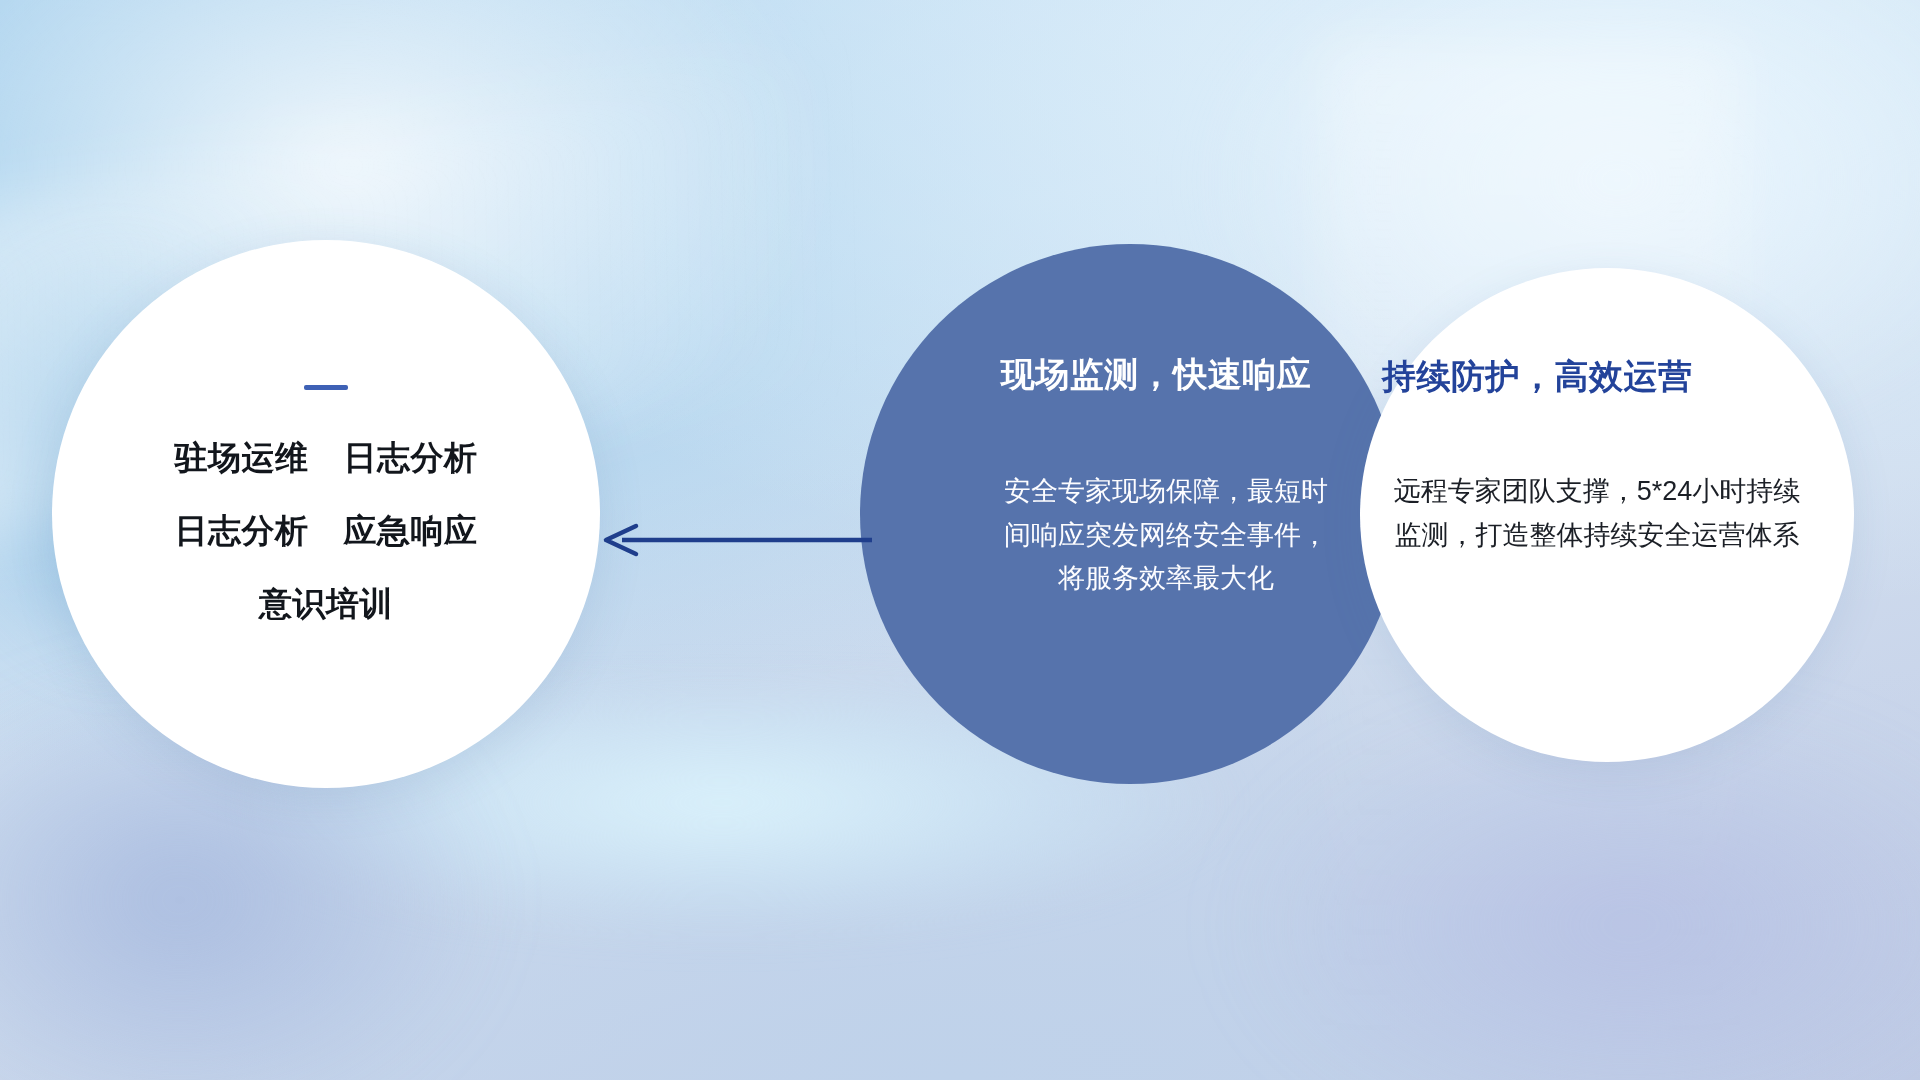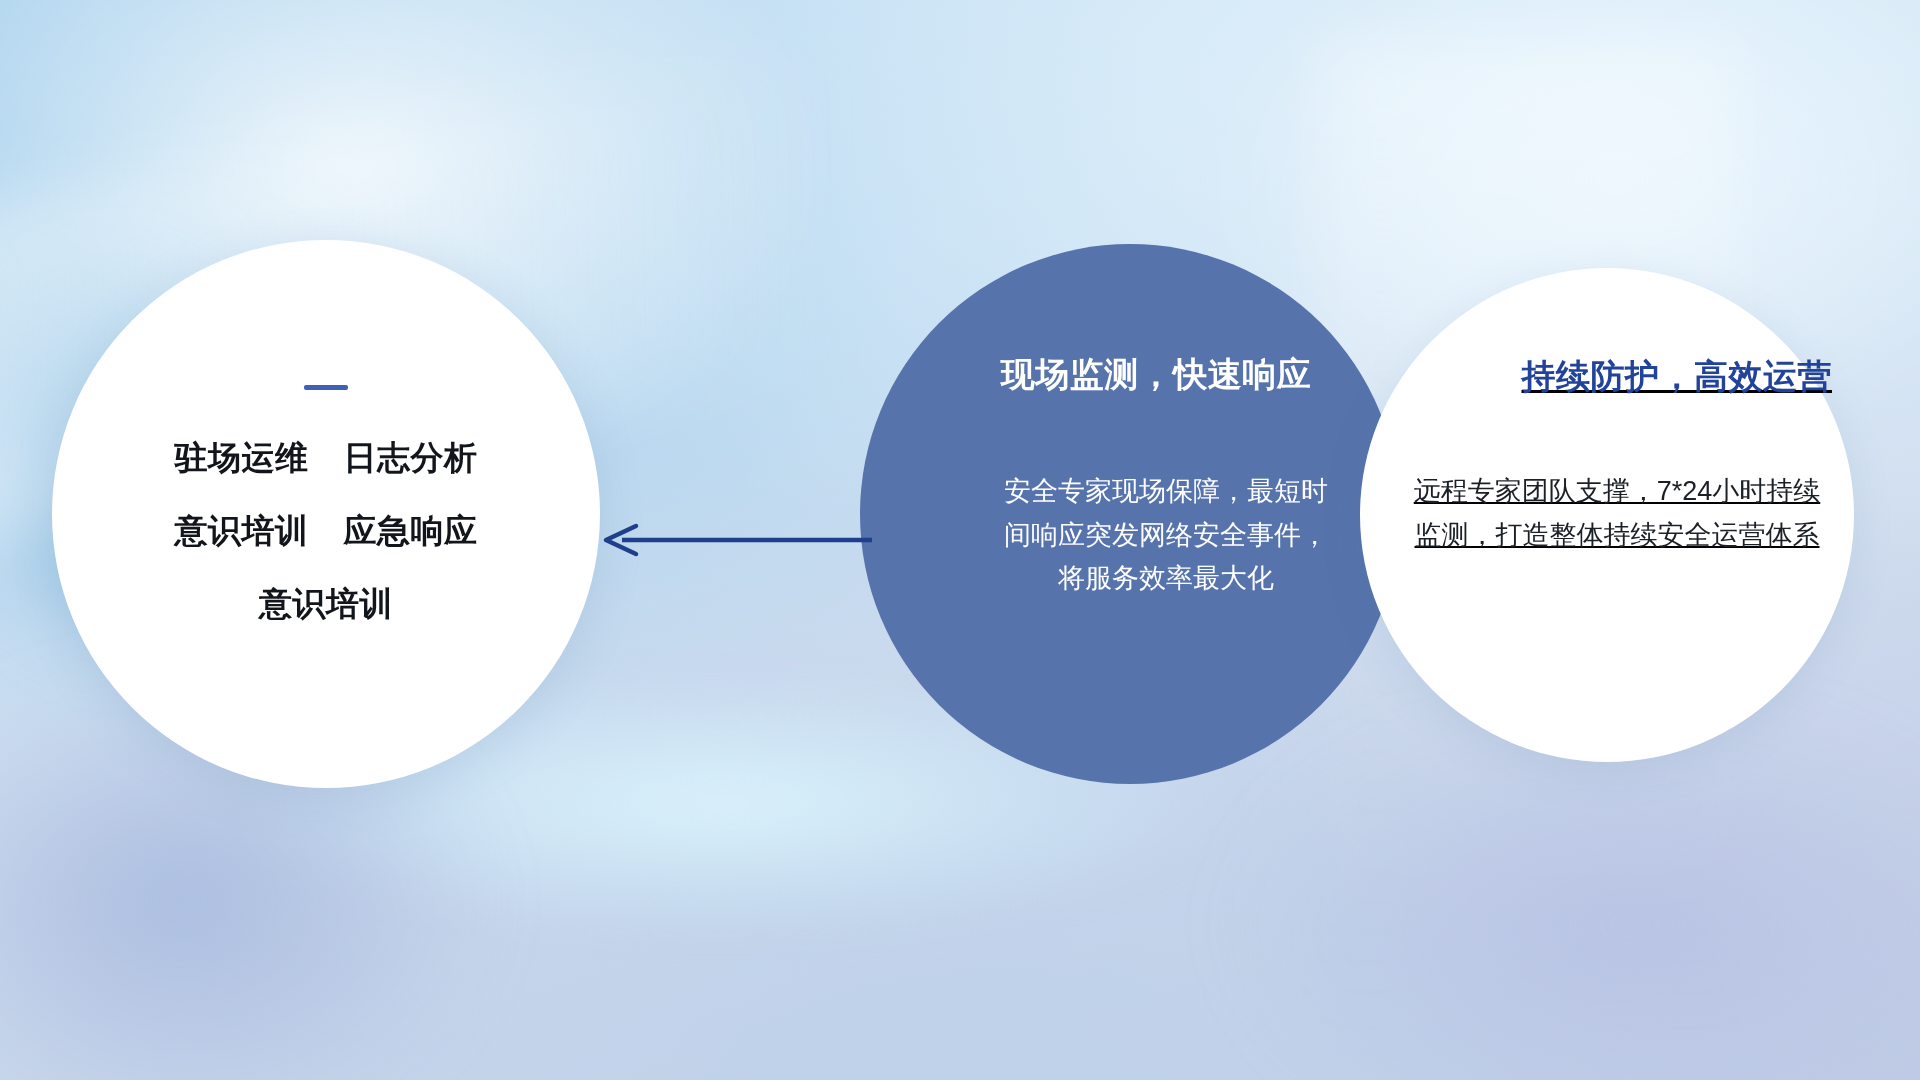--- a/index.html
+++ b/index.html
@@ -202,22 +202,21 @@
   
   #right-content {
     position: absolute;
     left: 1360px; top: 268px;
     width: 494px; height: 494px;
     z-index: 9;
     box-sizing: border-box;
     padding: 86px 22px 0 22px;
     display: flex;
     flex-direction: column;
-    align-items: flex-end;
-    text-decoration: underline;
+    align-items: flex-start;
   }
   #right-title {
     font-size: 34px;
     font-weight: bold;
     color: #23439a;
     letter-spacing: 0.5px;
     white-space: nowrap;
     text-align: center;
   }
   #right-body {
@@ -249,27 +248,27 @@
   <div class="circle" id="circle-right"></div>
 
   <svg id="arrow" viewBox="0 0 280 48">
     <line x1="276" y1="24" x2="26" y2="24" stroke="#1f3e8c" stroke-width="4.5" stroke-linecap="butt"></line>
     <polyline points="40,10 10,24 40,38" fill="none" stroke="#1f3e8c" stroke-width="4.5" stroke-linecap="round" stroke-linejoin="round"></polyline>
   </svg>
 
   <div id="left-content">
     <div id="left-dash"></div>
     <div class="left-line">驻场运维    日志分析</div>
-    <div class="left-line">意识培训    应急响应</div>
+    <div class="left-line">日志分析    应急响应</div>
     <div class="left-line">意识培训</div>
   </div>
 
   <div id="center-content">
     <div id="center-title">现场监测，快速响应</div>
     <div id="center-body">安全专家现场保障，最短时间响应突发网络安全事件，将服务效率最大化</div>
   </div>
 
   <div id="right-content">
     <div id="right-title">持续防护，高效运营</div>
-    <div id="right-body">远程专家团队支撑，7*24小时持续监测，打造整体持续安全运营体系</div>
+    <div id="right-body">远程专家团队支撑，5*24小时持续监测，打造整体持续安全运营体系</div>
   </div>
 
 </div>
 
 </body></html>

